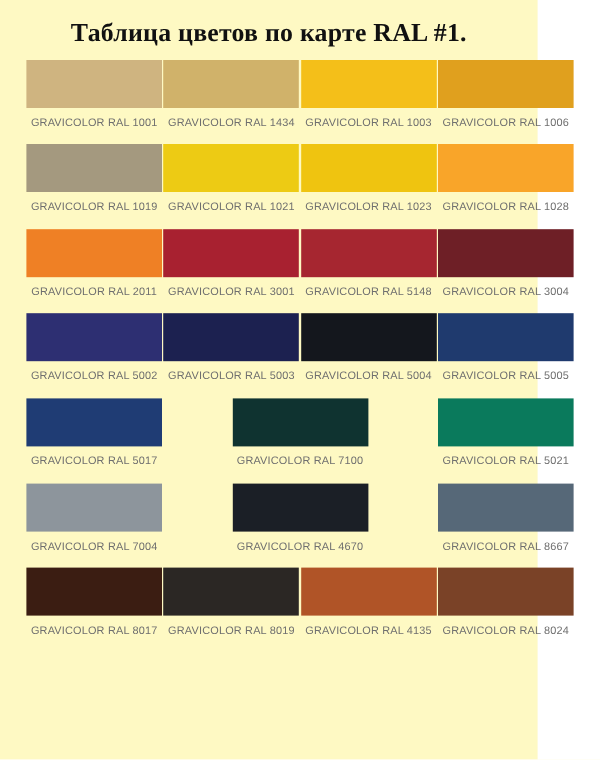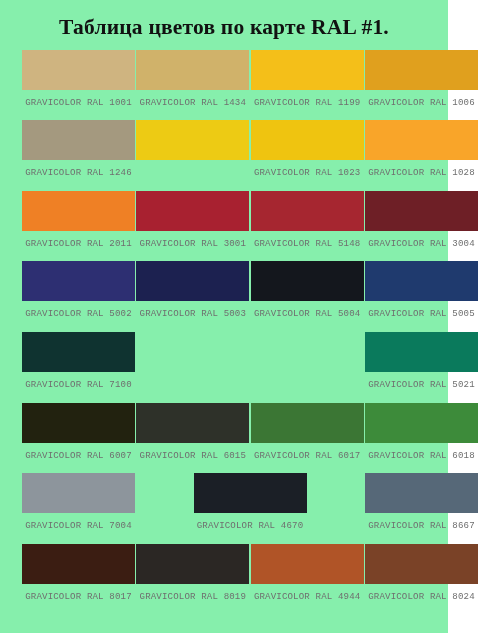--- a/index.html
+++ b/index.html
@@ -10,21 +10,21 @@
   body {
     width: 500px;
     height: 633px;
     font-family: "Liberation Serif", serif;
     overflow: hidden;
   }
   #page {
     position: relative;
     width: 448px;
     height: 633px;
-    background: #86efac;
+    background: #fef9c3;
     box-sizing: border-box;
   }
   .chart-title {
     text-align: center;
     font-family: "Liberation Serif", serif;
     font-weight: bold;
     font-size: 21.5px;
     color: #111111;
     letter-spacing: 0.2px;
     padding-top: 16px;
@@ -46,21 +46,21 @@
     display: flex;
     flex-direction: column;
     align-items: center;
   }
   .swatch-chip {
     width: 113px;
     height: 40px;
     display: block;
   }
   .swatch-label {
-    font-family: Liberation Mono, monospace;
+    font-family: Liberation Sans, sans-serif;
     font-size: 9.1px;
     color: #6f6f6f;
     letter-spacing: 0.15px;
     white-space: nowrap;
     text-align: left;
     padding-top: 8px;
     padding-bottom: 6px;
     line-height: 1;
   }
 </style>
@@ -77,34 +77,35 @@
         <div class="swatch-cell">
           <div class="swatch-chip" style="background-color: rgb(207, 180, 128);"></div>
           <div class="swatch-label">GRAVICOLOR RAL 1001</div>
         </div>
         <div class="swatch-cell">
           <div class="swatch-chip" style="background-color: rgb(208, 178, 106);"></div>
           <div class="swatch-label">GRAVICOLOR RAL 1434</div>
         </div>
         <div class="swatch-cell">
           <div class="swatch-chip" style="background-color: rgb(244, 191, 25);"></div>
-          <div class="swatch-label">GRAVICOLOR RAL 1199</div>
+          <div class="swatch-label">GRAVICOLOR RAL 1003</div>
         </div>
         <div class="swatch-cell">
           <div class="swatch-chip" style="background-color: rgb(224, 160, 30);"></div>
           <div class="swatch-label">GRAVICOLOR RAL 1006</div>
         </div>
       </div>
       <div class="swatch-row">
         <div class="swatch-cell">
           <div class="swatch-chip" style="background-color: rgb(164, 153, 127);"></div>
-          <div class="swatch-label">GRAVICOLOR RAL 1246</div>
+          <div class="swatch-label">GRAVICOLOR RAL 1019</div>
         </div>
         <div class="swatch-cell">
           <div class="swatch-chip" style="background-color: rgb(237, 203, 20);"></div>
+          <div class="swatch-label">GRAVICOLOR RAL 1021</div>
         </div>
         <div class="swatch-cell">
           <div class="swatch-chip" style="background-color: rgb(239, 196, 16);"></div>
           <div class="swatch-label">GRAVICOLOR RAL 1023</div>
         </div>
         <div class="swatch-cell">
           <div class="swatch-chip" style="background-color: rgb(249, 165, 41);"></div>
           <div class="swatch-label">GRAVICOLOR RAL 1028</div>
         </div>
       </div>
@@ -139,44 +140,30 @@
           <div class="swatch-chip" style="background-color: rgb(20, 23, 29);"></div>
           <div class="swatch-label">GRAVICOLOR RAL 5004</div>
         </div>
         <div class="swatch-cell">
           <div class="swatch-chip" style="background-color: rgb(31, 58, 110);"></div>
           <div class="swatch-label">GRAVICOLOR RAL 5005</div>
         </div>
       </div>
       <div class="swatch-row">
         <div class="swatch-cell">
+          <div class="swatch-chip" style="background-color: rgb(31, 60, 116);"></div>
+          <div class="swatch-label">GRAVICOLOR RAL 5017</div>
+        </div>
+        <div class="swatch-cell">
           <div class="swatch-chip" style="background-color: rgb(15, 51, 48);"></div>
           <div class="swatch-label">GRAVICOLOR RAL 7100</div>
         </div>
         <div class="swatch-cell">
           <div class="swatch-chip" style="background-color: rgb(10, 122, 92);"></div>
           <div class="swatch-label">GRAVICOLOR RAL 5021</div>
-        </div>
-      </div>
-      <div class="swatch-row">
-        <div class="swatch-cell">
-          <div class="swatch-chip" style="background-color: rgb(34, 34, 15);"></div>
-          <div class="swatch-label">GRAVICOLOR RAL 6007</div>
-        </div>
-        <div class="swatch-cell">
-          <div class="swatch-chip" style="background-color: rgb(46, 49, 41);"></div>
-          <div class="swatch-label">GRAVICOLOR RAL 6015</div>
-        </div>
-        <div class="swatch-cell">
-          <div class="swatch-chip" style="background-color: rgb(59, 118, 52);"></div>
-          <div class="swatch-label">GRAVICOLOR RAL 6017</div>
-        </div>
-        <div class="swatch-cell">
-          <div class="swatch-chip" style="background-color: rgb(61, 139, 58);"></div>
-          <div class="swatch-label">GRAVICOLOR RAL 6018</div>
         </div>
       </div>
       <div class="swatch-row">
         <div class="swatch-cell">
           <div class="swatch-chip" style="background-color: rgb(141, 149, 156);"></div>
           <div class="swatch-label">GRAVICOLOR RAL 7004</div>
         </div>
         <div class="swatch-cell">
           <div class="swatch-chip" style="background-color: rgb(27, 31, 38);"></div>
           <div class="swatch-label">GRAVICOLOR RAL 4670</div>
@@ -190,21 +177,21 @@
         <div class="swatch-cell">
           <div class="swatch-chip" style="background-color: rgb(59, 29, 18);"></div>
           <div class="swatch-label">GRAVICOLOR RAL 8017</div>
         </div>
         <div class="swatch-cell">
           <div class="swatch-chip" style="background-color: rgb(43, 39, 36);"></div>
           <div class="swatch-label">GRAVICOLOR RAL 8019</div>
         </div>
         <div class="swatch-cell">
           <div class="swatch-chip" style="background-color: rgb(176, 84, 39);"></div>
-          <div class="swatch-label">GRAVICOLOR RAL 4944</div>
+          <div class="swatch-label">GRAVICOLOR RAL 4135</div>
         </div>
         <div class="swatch-cell">
           <div class="swatch-chip" style="background-color: rgb(122, 66, 39);"></div>
           <div class="swatch-label">GRAVICOLOR RAL 8024</div>
         </div>
       </div>
     </div>
 
 </div>
 

